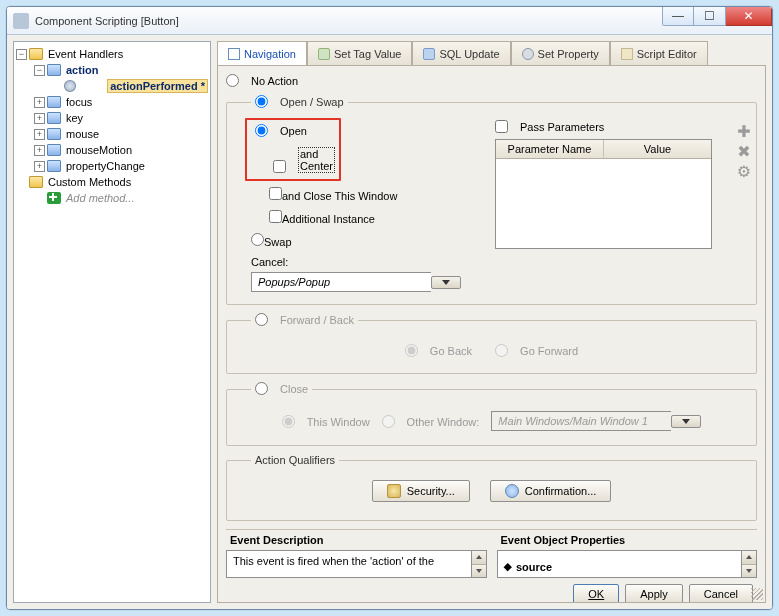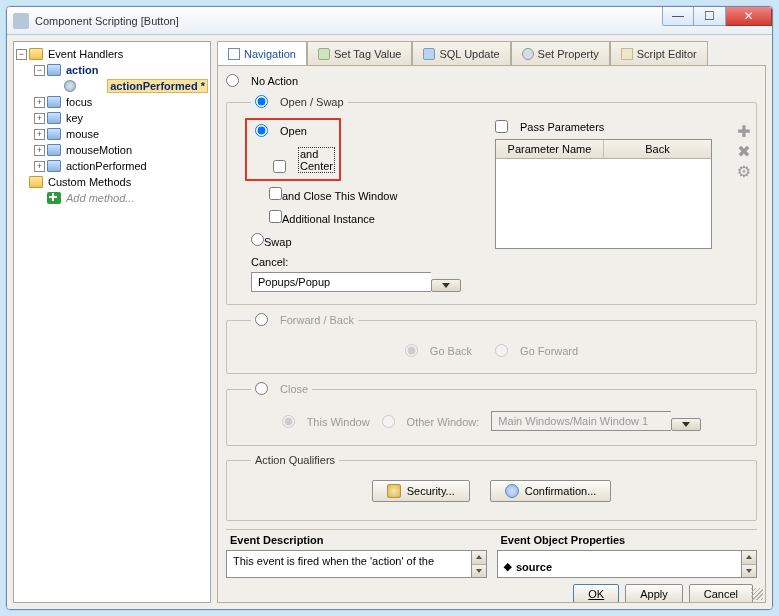--- a/index.html
+++ b/index.html
@@ -46,21 +46,21 @@
 .radio input,.check input{margin:0;}
 fieldset.group{border:1px solid #c7c1b4;border-radius:2px;margin:6px 0 8px;padding:10px 24px 12px;}
 fieldset.group>legend{padding:0 4px;color:#333;}
 fieldset.group>legend.disabled{color:#9a9a9a;}
 .openrow{display:flex;gap:14px;align-items:flex-start;}
 .leftcol{width:230px;}
 .rightcol{flex:1;}
 .hl{border:2px solid #e33327;padding:4px 8px;margin:-2px -4px 6px -6px;width:96px;border-radius:1px;}
 .stackgap>*{display:block;margin:5px 0 8px;}
 .winlabel{margin-top:4px;margin-bottom:4px;display:block;}
-.winselect{display:flex;align-items:flex-end;width:210px;}
+.winselect{display:flex;align-items:center;width:210px;font-style:italic;}
 .winselect .val{flex:1;border:1px solid #8f8f8f;border-right:none;background:#fff;padding:3px 6px;display:flex;align-items:center;}
 .winselect .btn{width:20px;border:1px solid #8f8f8f;background:linear-gradient(#f4f2eb,#ddd7c9);display:flex;align-items:center;justify-content:center;}
 .tri{width:0;height:0;border-left:4px solid transparent;border-right:4px solid transparent;border-top:5px solid #333;}
 .paramtable{border:1px solid #8f8f8f;background:#fff;height:110px;position:relative;}
 .paramhead{display:flex;background:linear-gradient(#f6f3eb,#e6e1d4);border-bottom:1px solid #b7b0a2;}
 .paramhead div{flex:1;text-align:center;padding:3px 0;border-right:1px solid #c7c1b4;}
 .paramhead div:last-child{border-right:none;}
 .sidebtns{position:absolute;right:-20px;top:4px;display:flex;flex-direction:column;gap:4px;}
 .sidebtns span{width:16px;height:16px;color:#9a9a9a;font-size:16px;line-height:16px;text-align:center;}
 .disabled,.disabled *{color:#9a9a9a !important;}
@@ -133,21 +133,21 @@
           <span class="lbl">mouse</span>
         </div>
       <div class="treerow indent">
           <span class="tog">+</span>
           <span class="ico folder blue"></span>
           <span class="lbl">mouseMotion</span>
         </div>
       <div class="treerow indent">
           <span class="tog">+</span>
           <span class="ico folder blue"></span>
-          <span class="lbl">actionPerformed</span>
+          <span class="lbl">propertyChange</span>
         </div>
       <div class="treerow">
           <span class="tog empty"></span>
           <span class="ico folder"></span>
           <span class="lbl">Custom Methods</span>
         </div>
       <div class="treerow add indent">
           <span class="tog empty"></span>
           <span class="ico plus"></span>
           <span class="lbl">Add method...</span>
@@ -215,21 +215,21 @@
               </div>
             </div>
             <div class="rightcol">
               <label class="check">
                   <input type="checkbox" style="">
                   <span>Pass Parameters</span>
                 </label>
               <div class="paramtable" style="margin-top:4px;">
                 <div class="paramhead">
                   <div>Parameter Name</div>
-                  <div>Back</div>
+                  <div>Value</div>
                 </div>
               </div>
               <div class="sidebtns">
                 <span>✚</span>
                 <span>✖</span>
                 <span>⚙</span>
               </div>
             </div>
           </div>
         </fieldset>

